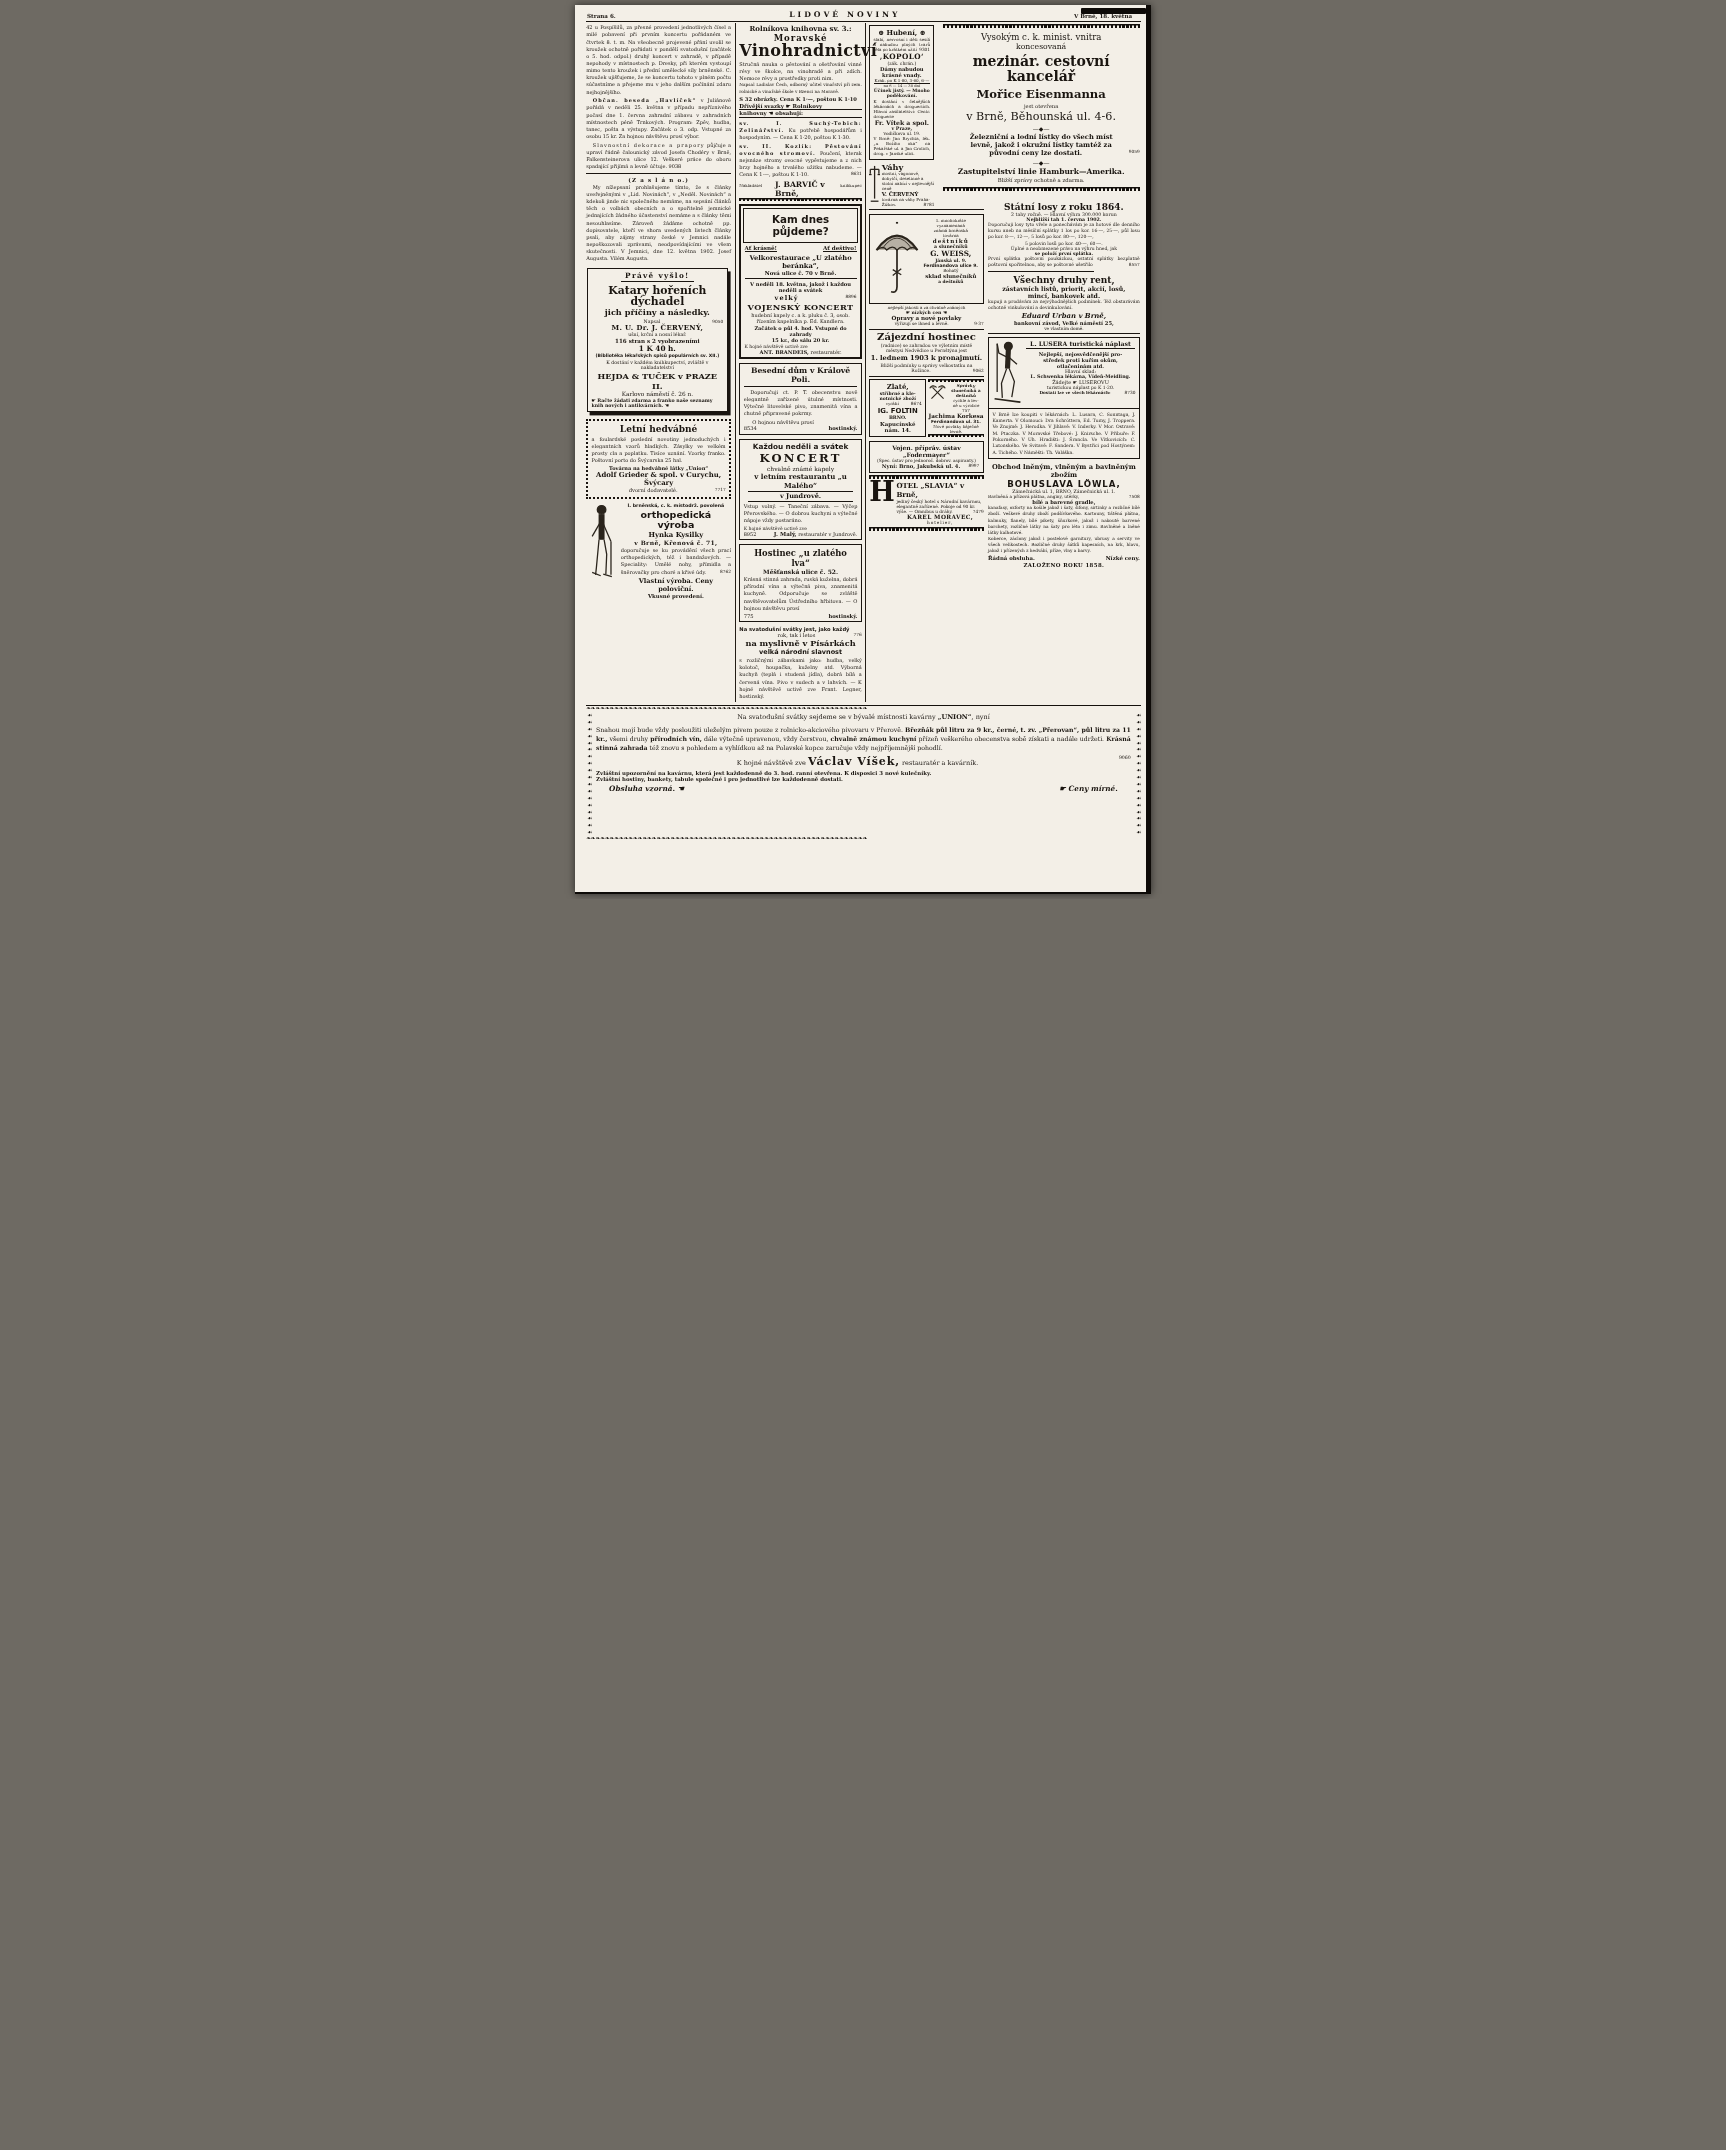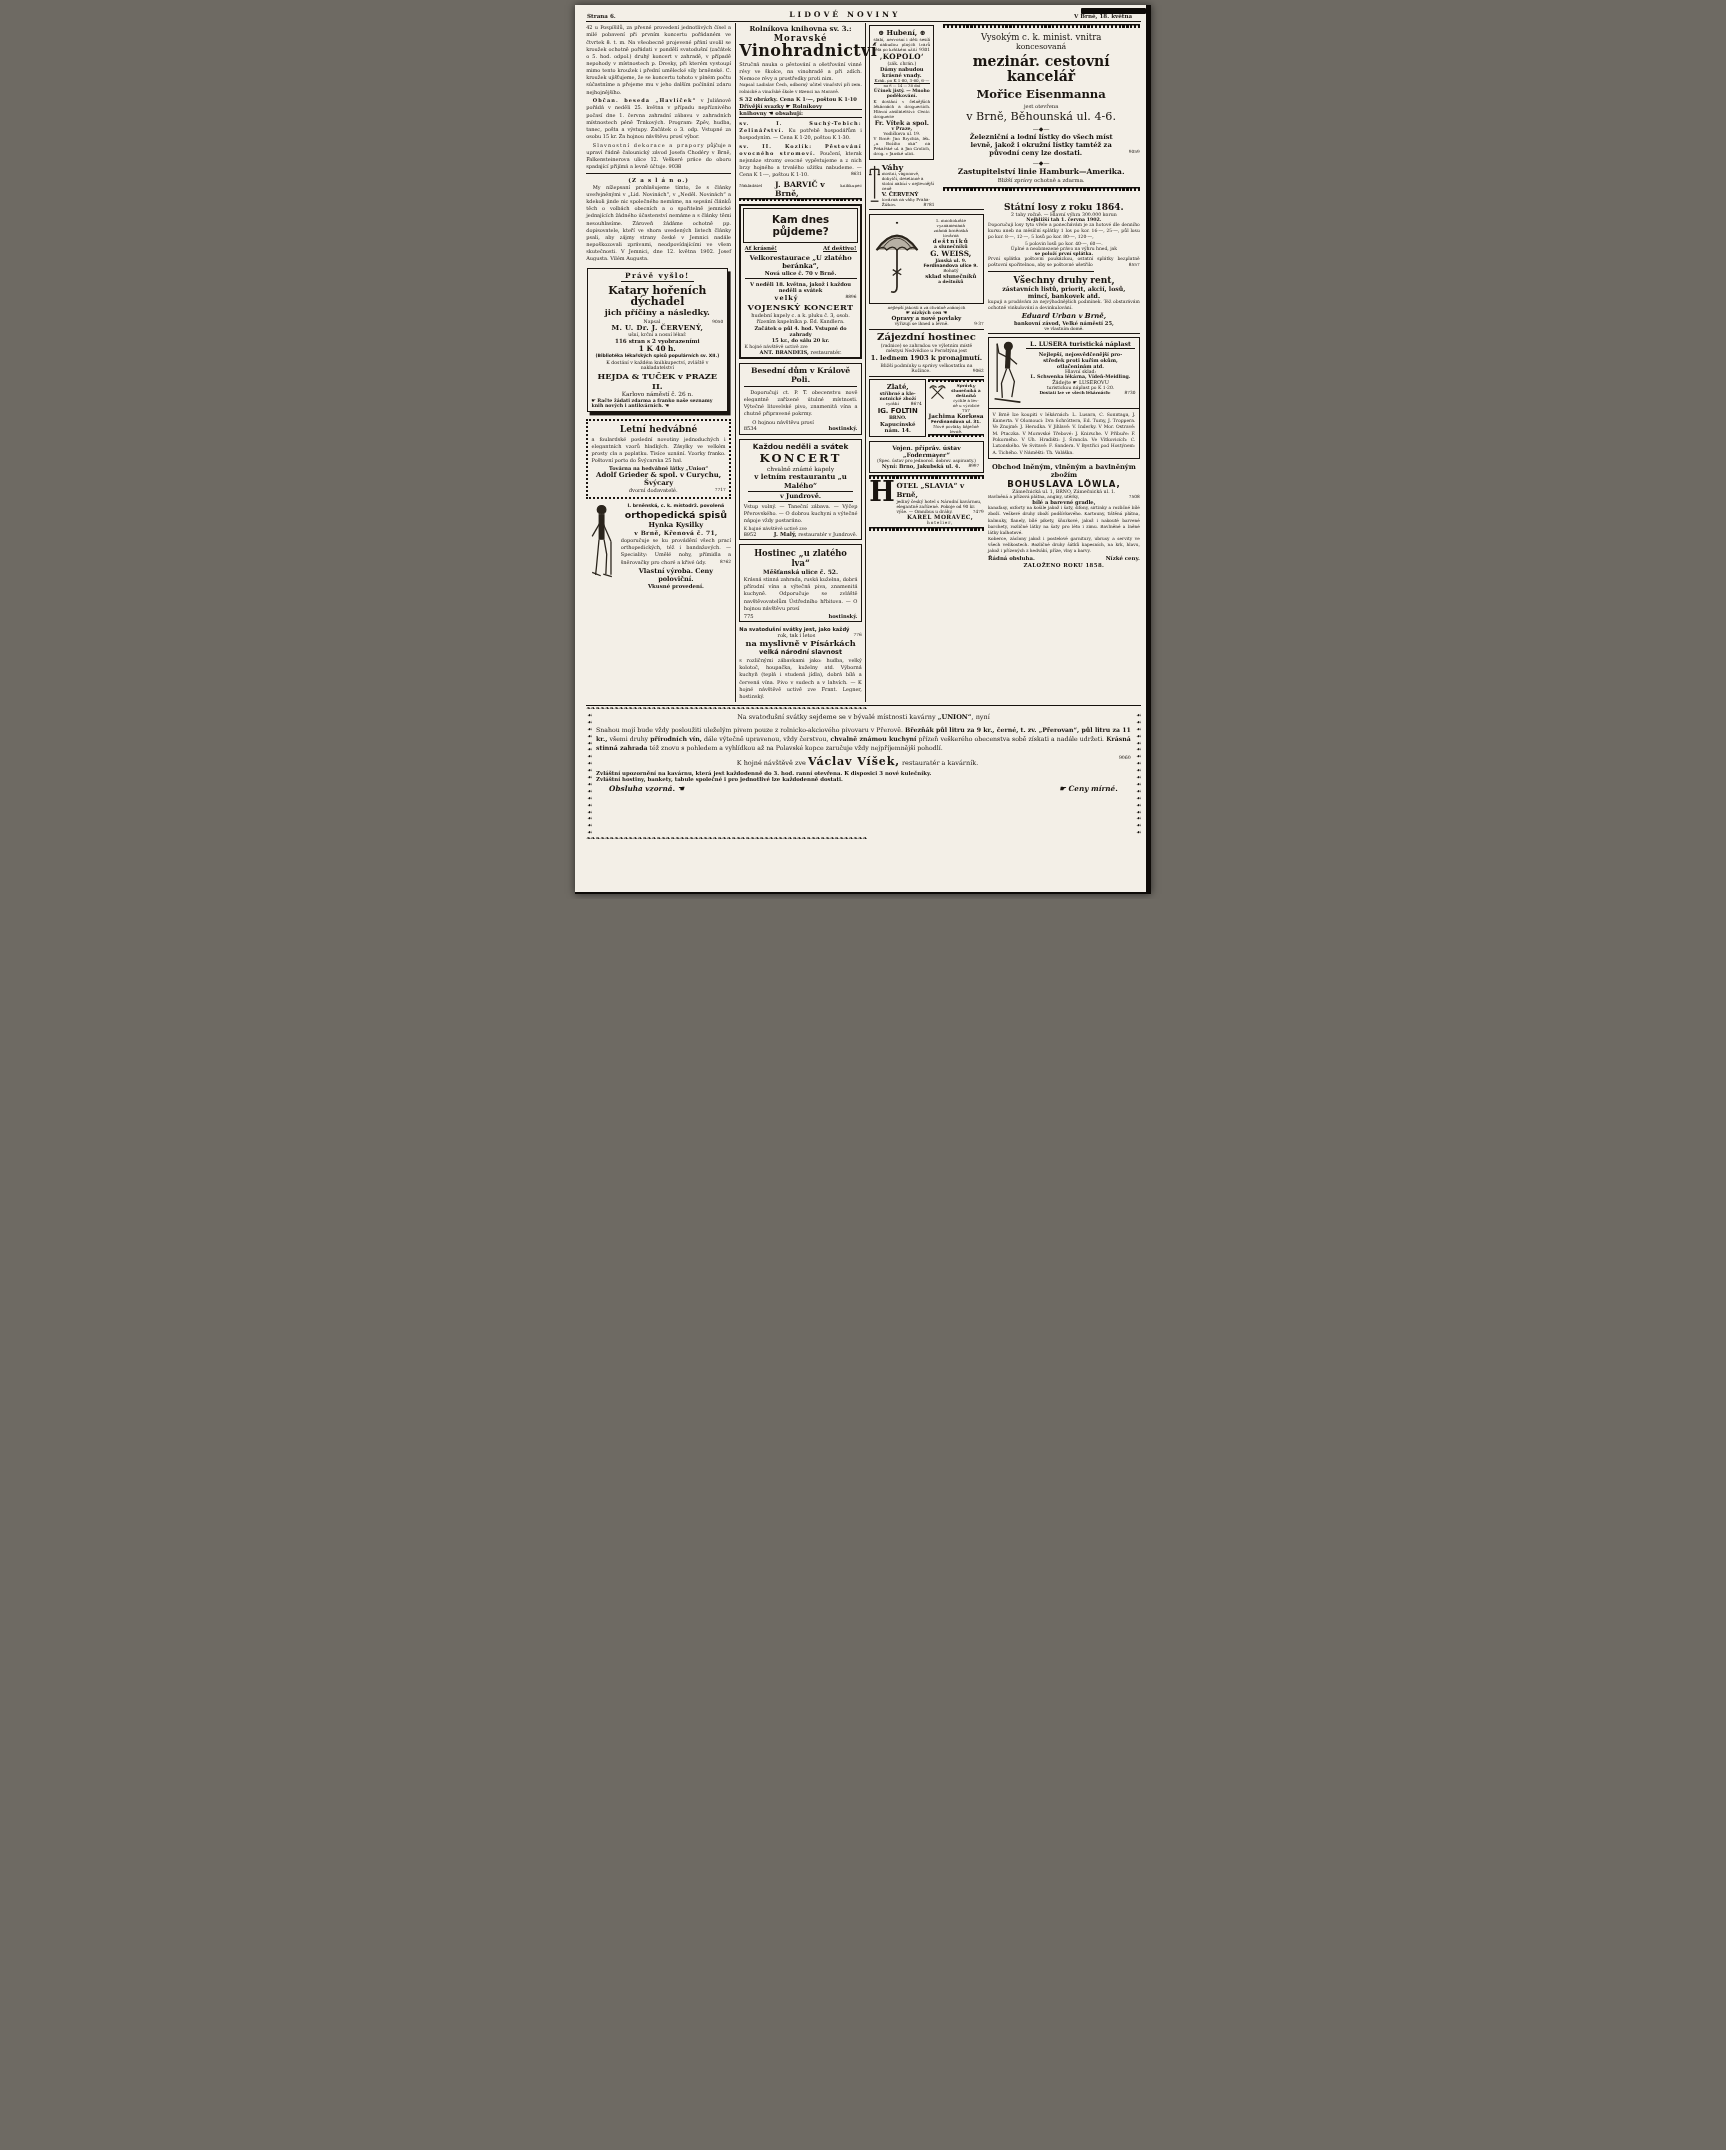--- a/index.html
+++ b/index.html
@@ -120,21 +120,21 @@
               <path d="M36 40 L58 90"></path>
             <path d="M30 86 L24 150 L22 168"></path>
             <path d="M42 86 L48 120 L46 166"></path>
             <path d="M58 90 L58 168"></path>
             <path d="M14 162 L34 170"></path>
               <path d="M40 166 L60 172"></path>
           </g>
         </svg>
         <div class="ctr" style="flex:1">
           <div class="b sans" style="font-size:4.7px">I. brněnská, c. k. místodrž. povolená</div>
-          <div class="b sans" style="font-size:9.5px;line-height:1.05;margin-top:1.3px">orthopedická spisů</div>
+          <div class="b sans" style="font-size:9.5px;line-height:1.05;margin-top:1.3px">orthopedická výroba</div>
           <div class="b" style="font-size:6.9px;margin-top:1.3px">Hynka Kysilky</div>
           <div class="b" style="font-size:6px;letter-spacing:0.4px">v Brně, Křenová č. 71,</div>
           <div class="bt" style="text-align:justify;margin-top:1.3px">
             <span>doporučuje se ku provádění všech prací orthopedických, též i bandažových. — Speciality: Umělé nohy, přímidla a šněrovačky pro choré a křivé údy.</span>
             <span class="num">8762</span>
           </div>
           <div class="b" style="font-size:6.5px;margin-top:1.7px">Vlastní výroba.   Ceny poloviční.</div>
           <div class="b" style="font-size:5.4px">Vkusné provedení.</div>
         </div>
       </div>

